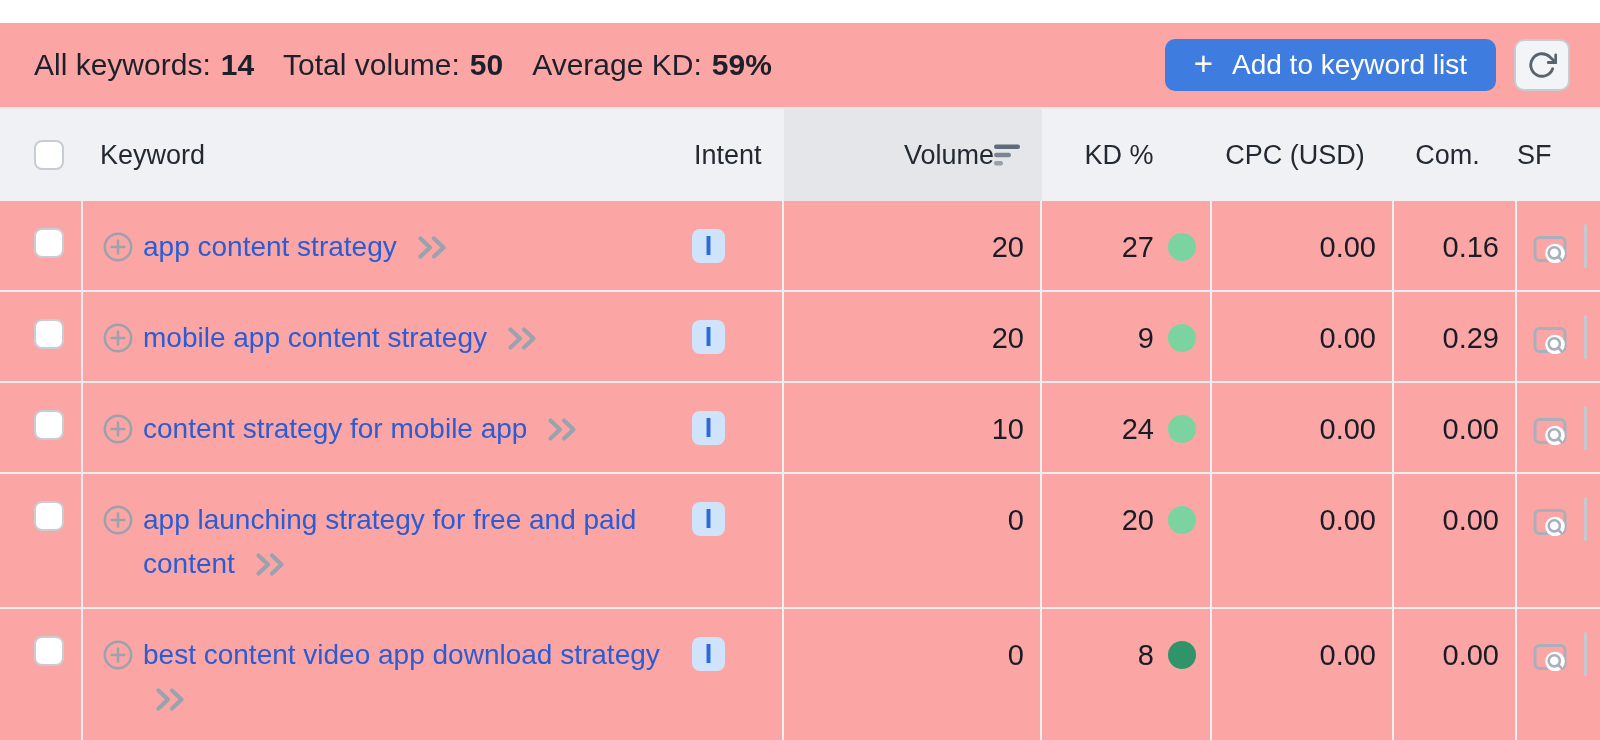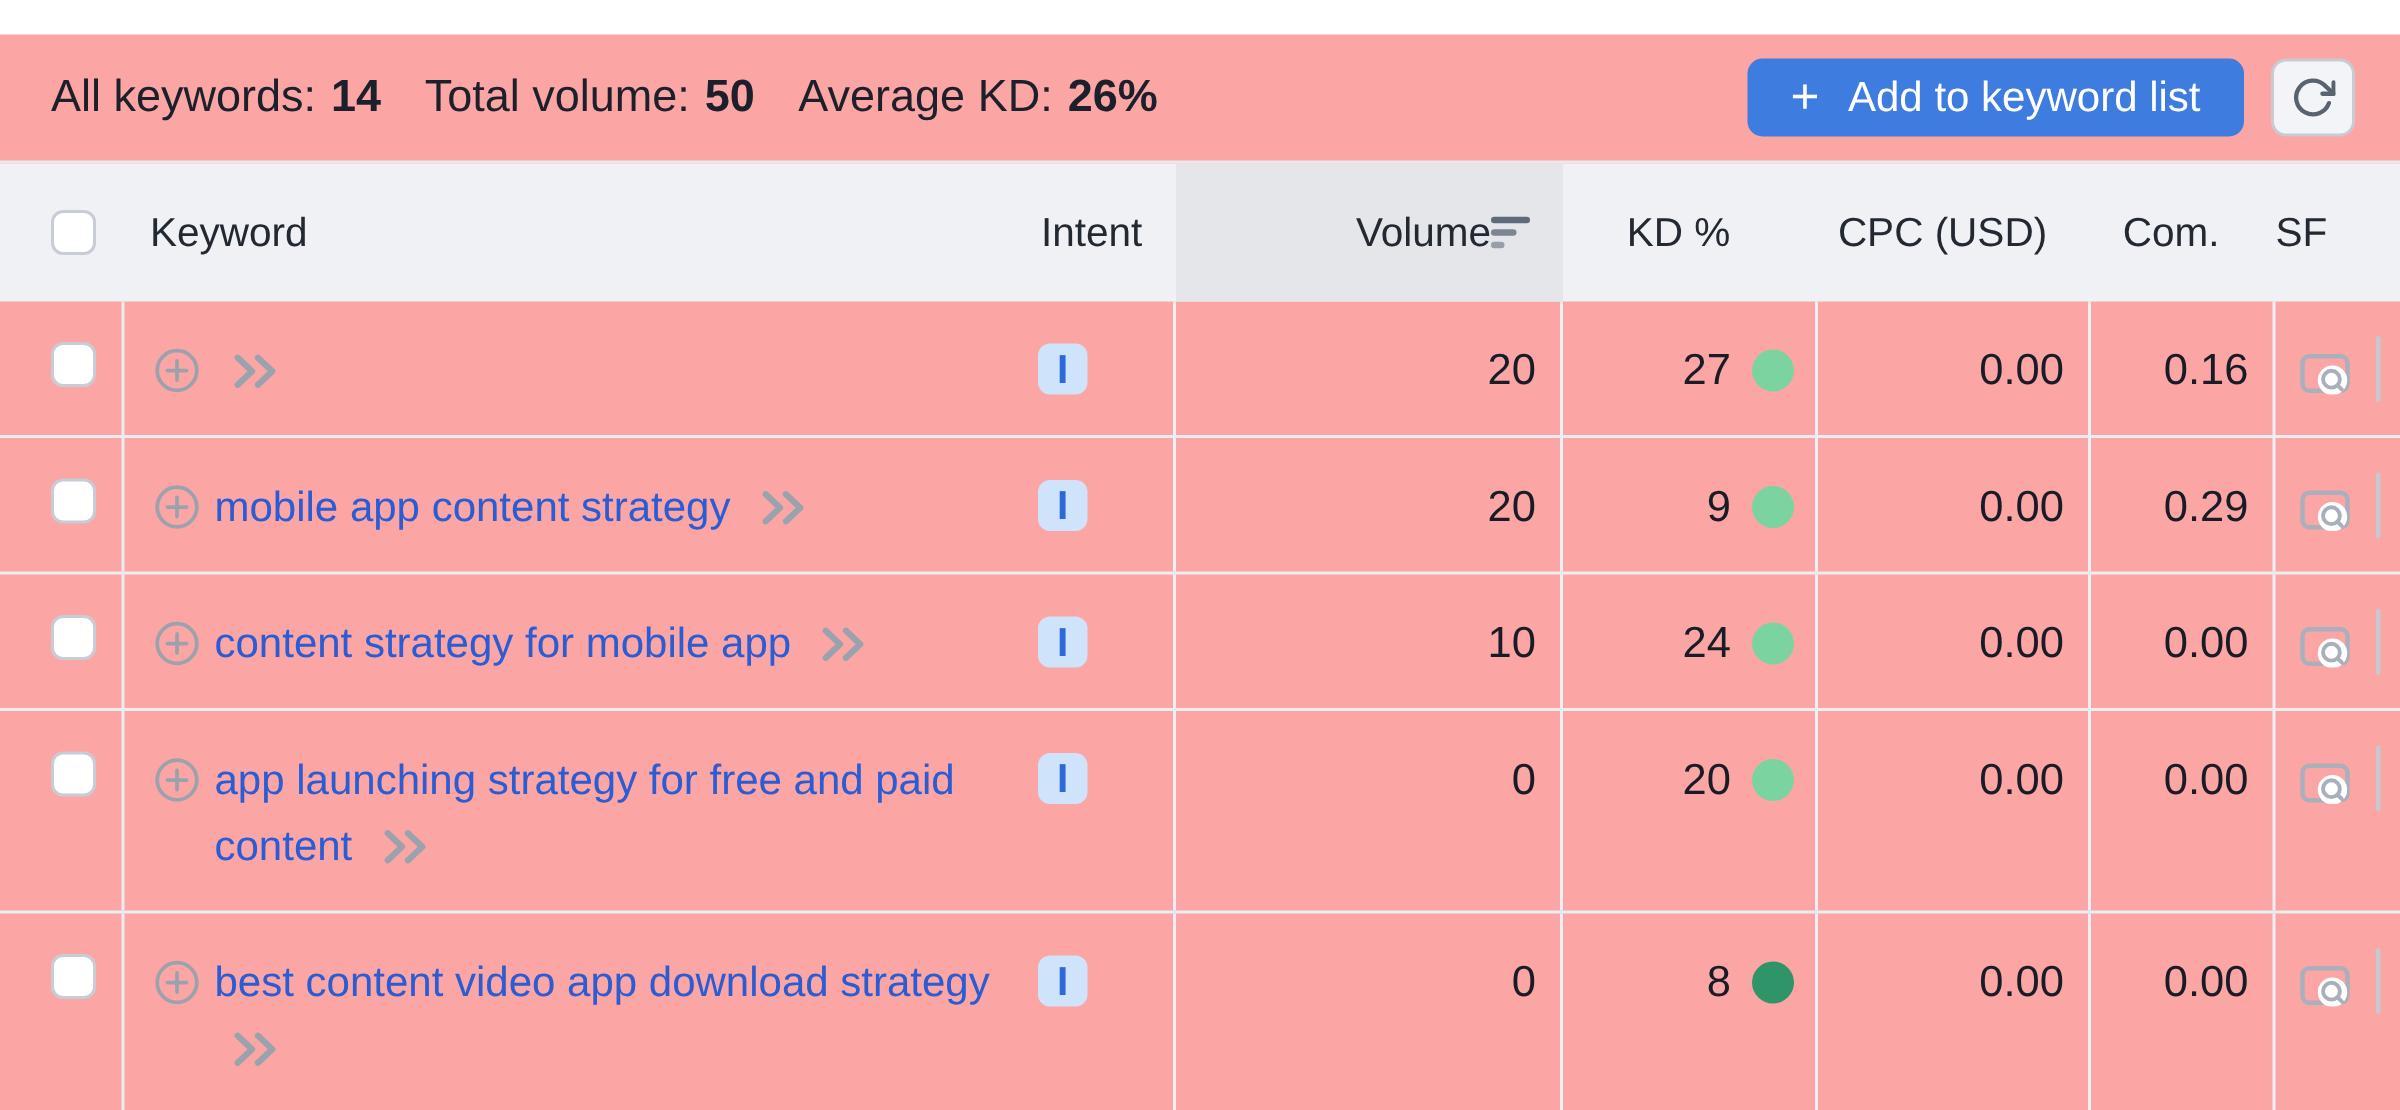--- a/index.html
+++ b/index.html
@@ -87,21 +87,21 @@
       <div class="stat">
         <span>All keywords:</span>
         <span class="val">14</span>
       </div>
       <div class="stat">
         <span>Total volume:</span>
         <span class="val">50</span>
       </div>
       <div class="stat">
         <span>Average KD:</span>
-        <span class="val">26%</span>
+        <span class="val">59%</span>
       </div>
     </div>
     <div class="actions">
       <button class="btn-primary">
         <span class="plus">+</span>
         <span>Add to keyword list</span>
       </button>
       <button class="btn-refresh">
         <svg width="30" height="30" viewBox="0 0 24 24" fill="none" stroke="#59636f" stroke-width="2.3" stroke-linecap="round" stroke-linejoin="round">
           <polyline points="23 4 23 10 17 10"></polyline>
@@ -147,20 +147,21 @@
       <div class="trow">
     <div class="cell c-check">
       <span class="checkbox"></span>
     </div>
     <div class="cell c-keyword">
       <svg class="plus-circle" width="30" height="30" viewBox="0 0 30 30" fill="none" stroke="#9ba2ac" stroke-width="2.5" stroke-linecap="round">
         <circle cx="15" cy="15" r="13.2"></circle>
         <path d="M15 8.6v12.8M8.6 15h12.8"></path>
       </svg>
       <a class="kw-link">
+        <span>app content strategy</span>
         <svg width="32" height="27" viewBox="0 0 32 27" fill="none" stroke="#9aa2ae" stroke-width="4.2" stroke-linecap="round" stroke-linejoin="round">
           <path d="M4.5 4.5 L14 13.5 L4.5 22.5"></path>
           <path d="M18 4.5 L27.5 13.5 L18 22.5"></path>
         </svg>
       </a>
     </div>
     <div class="cell c-intent">
       <span class="intent-badge">
         <span class="intent-letter">I</span>
       </span>

